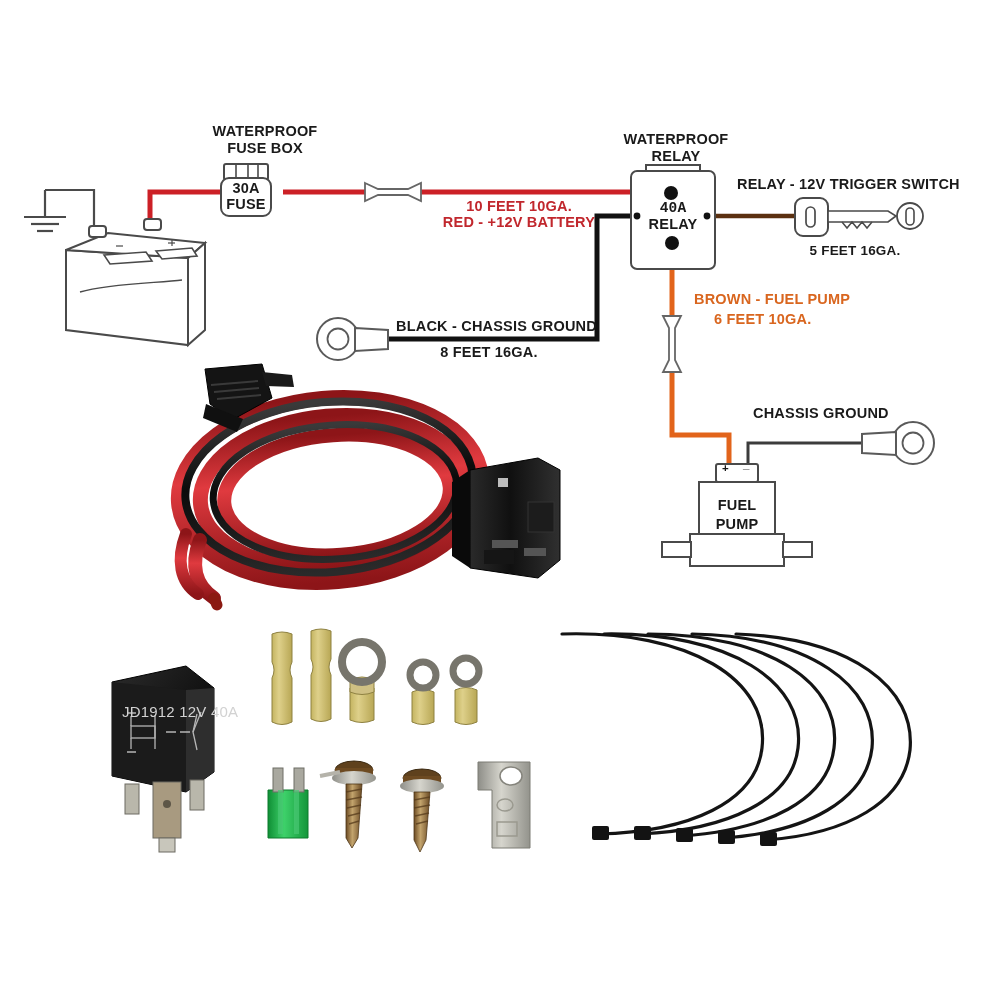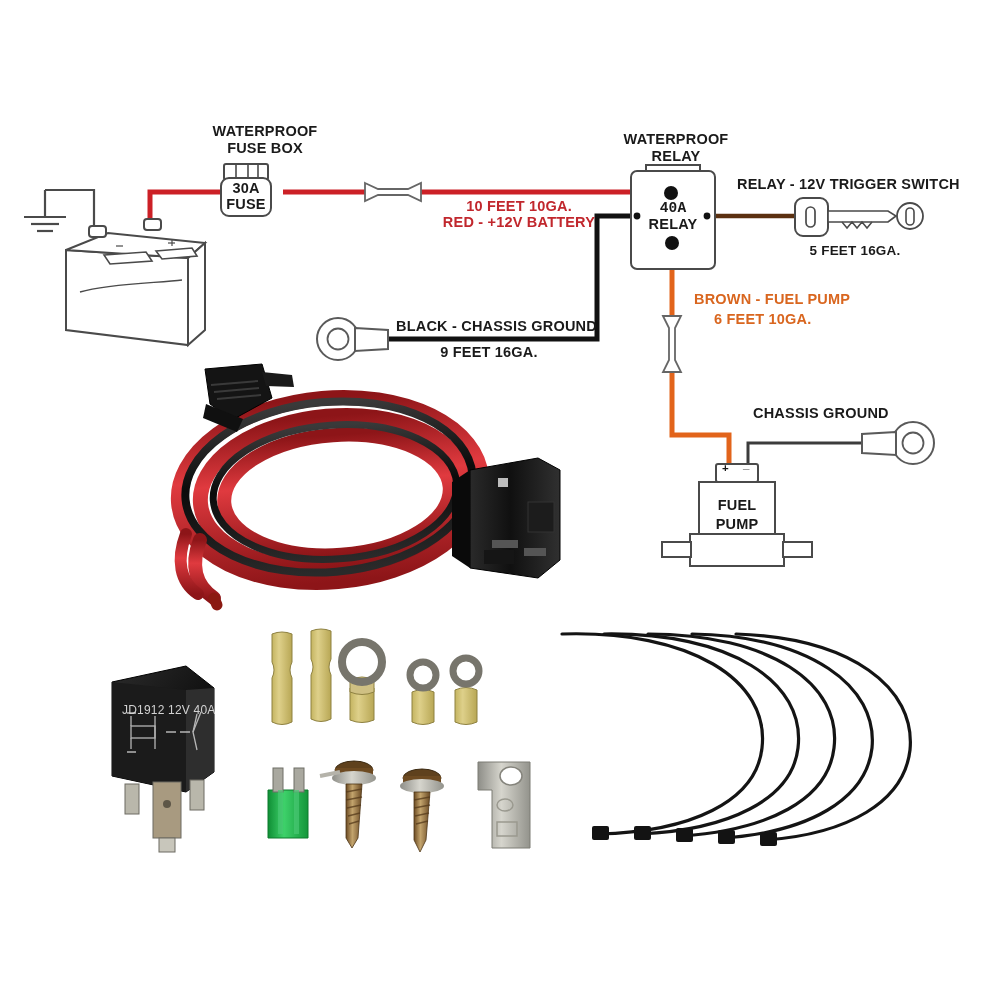--- a/index.html
+++ b/index.html
@@ -336,28 +336,28 @@
   <div class="lbl f14 center" style="left:676px; top:131px;">WATERPROOF</div>
   <div class="lbl f14 center" style="left:676px; top:148px;">RELAY</div>
 
   <div class="lbl f14 center" style="left:673px; top:200px;font-family:Liberation Mono, monospace;">40A</div>
   <div class="lbl f14 center" style="left:673px; top:216px;">RELAY</div>
 
   <div class="lbl f14" style="left:737px; top:176px;">RELAY - 12V TRIGGER SWITCH</div>
   <div class="lbl f13 center" style="left:855px; top:243px;">5 FEET 16GA.</div>
 
   <div class="lbl f14" style="left:396px; top:318px;">BLACK - CHASSIS GROUND</div>
-  <div class="lbl f14 center" style="left:489px; top:344px;">9 FEET 16GA.</div>
+  <div class="lbl f14 center" style="left:489px; top:344px;">8 FEET 16GA.</div>
 
   <div class="lbl f14 orange" style="left:694px; top:291px;">BROWN - FUEL PUMP</div>
   <div class="lbl f14 orange" style="left:694px; top:311px;margin-left:20px;">6 FEET 10GA.</div>
 
   <div class="lbl f14" style="left:753px; top:405px;">CHASSIS GROUND</div>
 
   <div class="lbl f14 center" style="left:737px; top:497px;">FUEL</div>
   <div class="lbl f14 center" style="left:737px; top:516px;">PUMP</div>
 
   <div class="lbl f11" style="left:722px; top:462px;">+</div>
   <div class="lbl f11" style="left:743px; top:458px;">_</div>
 
-  <div class="lbl" style="left:122px; top:703px; font-size:12px; color:#d2d2d2; font-weight:normal;">JD1912 12V 40A</div>
+  <div class="lbl" style="left:122px; top:703px; font-size:15px; color:#d2d2d2; font-weight:normal;">JD1912 12V 40A</div>
 
 </div>
 
 </body></html>

